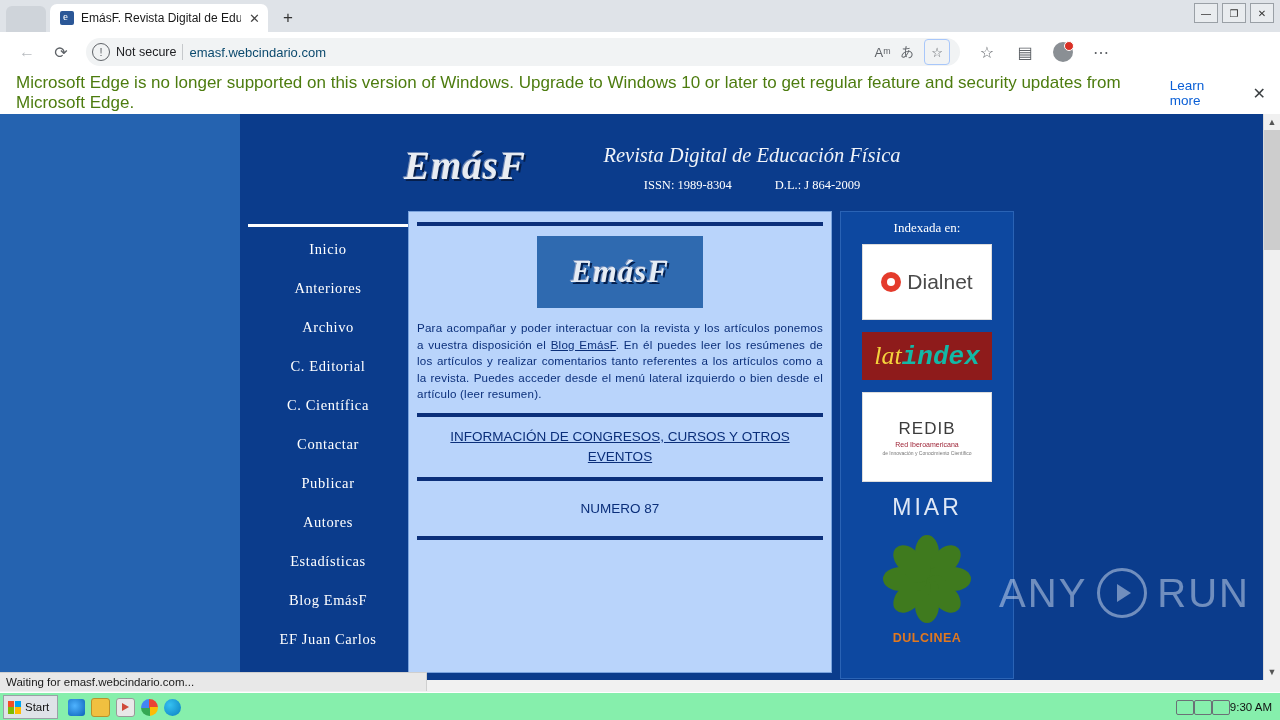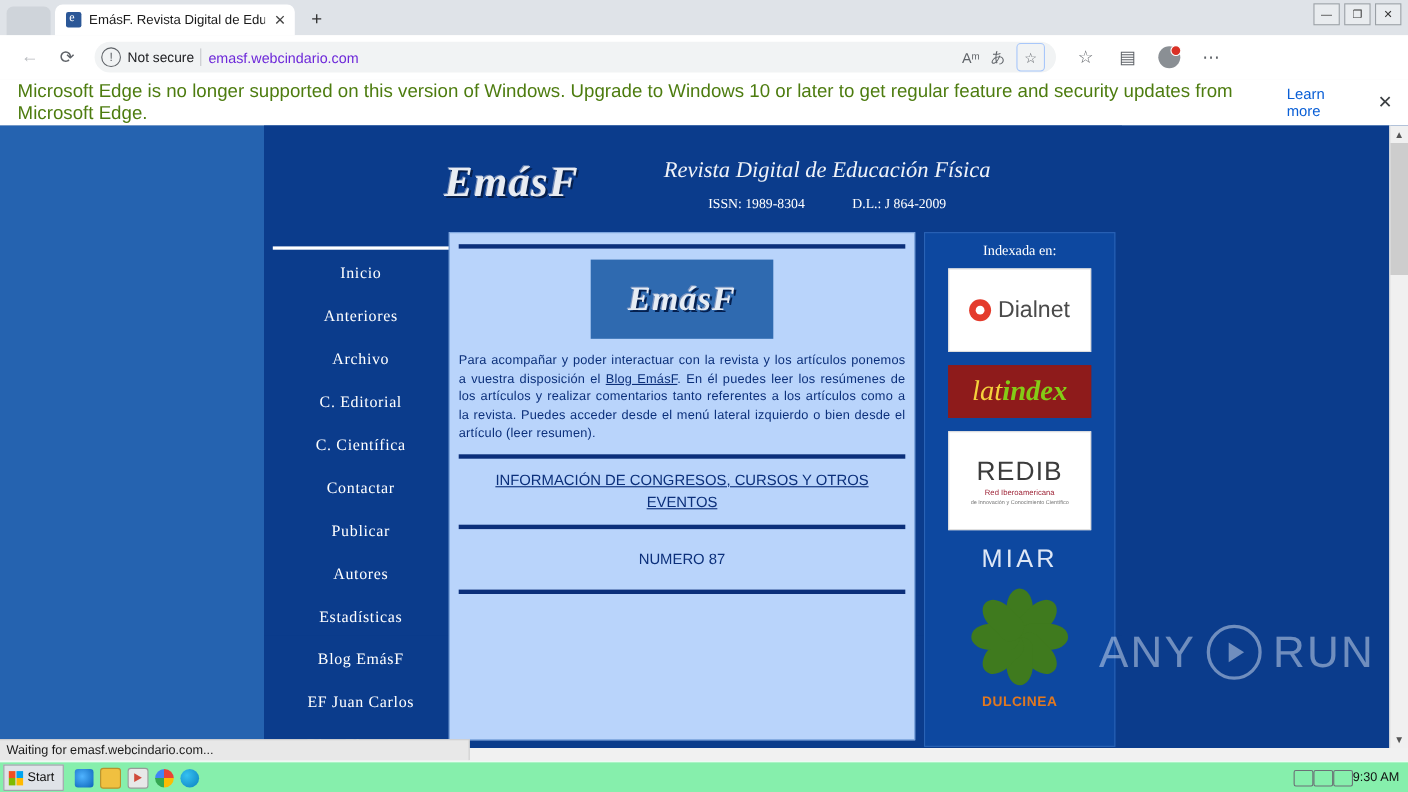--- a/index.html
+++ b/index.html
@@ -31,21 +31,21 @@
   .navbar{position:absolute;top:32px;left:0;width:1280px;height:40px;background:#ffffff;display:flex;align-items:center;}
   .navicon{width:34px;height:34px;display:flex;align-items:center;justify-content:center;color:#5f6368;font-size:16px;}
   .navicon.back{margin-left:10px;color:#b9bcc0;}
   .urlbar{
     flex:0 0 auto;width:862px;height:28px;margin-left:8px;background:#f1f3f4;border-radius:14px;
     display:flex;align-items:center;padding:0 6px;gap:6px;
   }
   .warn{width:16px;height:16px;border:1.4px solid #5f6368;border-radius:50%;display:flex;align-items:center;justify-content:center;font-size:11px;color:#5f6368;}
   .notsecure{font-size:12.5px;color:#202124;white-space:nowrap;}
   .sep{width:1px;height:16px;background:#c6c9cc;}
-  .urltext{font-size:13px;color:#6d28d9;}
+  .urltext{font-size:13px;color:#0c4a6e;}
   .urlright{margin-left:auto;display:flex;align-items:center;gap:10px;padding-right:4px;}
   .urlright span{font-size:13px;color:#5f6368;}
   .star{width:24px;height:24px;border:1px solid #a8c7fa;border-radius:4px;display:flex;align-items:center;justify-content:center;font-size:12px;color:#5f6368;}
   .navright{display:flex;align-items:center;gap:4px;margin-left:10px;}
   .avatar{width:20px;height:20px;border-radius:50%;background:#8a8f94;position:relative;}
   .avatar:after{content:"";position:absolute;right:-1px;top:-1px;width:8px;height:8px;border-radius:50%;background:#d93025;border:1px solid #fff;}
 
   .banner{position:absolute;top:72px;left:0;width:1280px;height:42px;background:#ffffff;display:flex;align-items:center;border-bottom:1px solid #e3e3e3;}
   .banner .txt{font-size:17px;color:#4d7c0f;margin-left:16px;}
   .banner .learn{margin-left:auto;font-size:13.5px;color:#0a5fd6;text-decoration:none;}
@@ -114,23 +114,23 @@
     text-align:center;color:#ffffff;font-family:"Liberation Serif",serif;font-size:13px;padding:8px 0 8px 0;
   }
   .card{width:128px;margin:0 auto 12px auto;background:#ffffff;border:1px solid #dddddd;
         display:flex;align-items:center;justify-content:center;}
   .card.dialnet{height:74px;gap:6px;}
   .dialnet-mark{width:20px;height:20px;border-radius:50%;background:#e43b2c;position:relative;}
   .dialnet-mark:after{content:"";position:absolute;left:6px;top:6px;width:8px;height:8px;border-radius:50%;background:#fff;}
   .dialnet-txt{font-size:21px;color:#4a4a4a;font-family:"Liberation Sans",sans-serif;}
   .card.latindex{height:46px;background:#8e1b1b;border-color:#8e1b1b;}
   .latindex-txt{font-family:"Liberation Serif",serif;font-style:italic;font-size:26px;color:#f4d23c;}
-  .latindex-txt b{color:#84cc16;font-style:italic;}
+  .latindex-txt b{color:#14b8a6;font-style:italic;font-family:Liberation Mono, monospace;}
   .card.redib{height:88px;flex-direction:column;gap:2px;}
-  .redib-t{font-size:24px;color:#3c3c3c;letter-spacing:1px;}
+  .redib-t{font-size:17px;color:#3c3c3c;letter-spacing:1px;}
   .redib-s{font-size:7px;color:#9d2235;}
   .redib-s2{font-size:5px;color:#777;}
   .miar{text-align:center;color:#dfe8f6;font-size:23px;letter-spacing:3px;margin:4px 0 8px 0;font-family:"Liberation Sans",sans-serif;}
   .dulcinea{text-align:center;}
   .dulc-flower{width:100px;height:100px;margin:0 auto;position:relative;}
   .dulc-flower div{position:absolute;left:38px;top:6px;width:24px;height:44px;background:#3f7a1e;border-radius:12px 12px 12px 12px/18px 18px 10px 10px;transform-origin:50% 44px;}
   .dulc-label{color:#e07820;font-size:12.5px;font-weight:bold;margin-top:2px;letter-spacing:.5px;}
 
   
   .vscroll{position:absolute;right:0;top:114px;width:16px;height:566px;background:#f0f0f0;border-left:1px solid #dcdcdc;}

